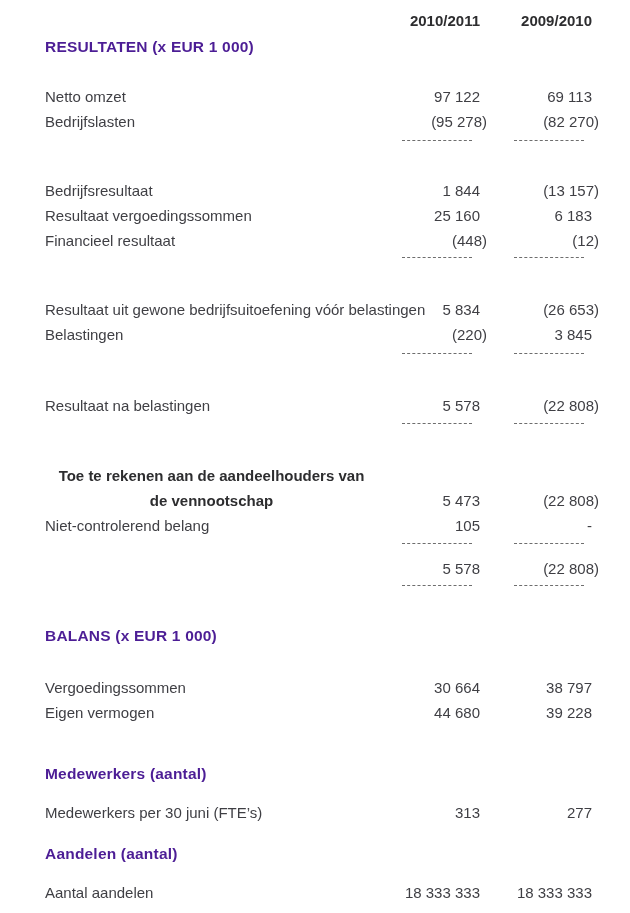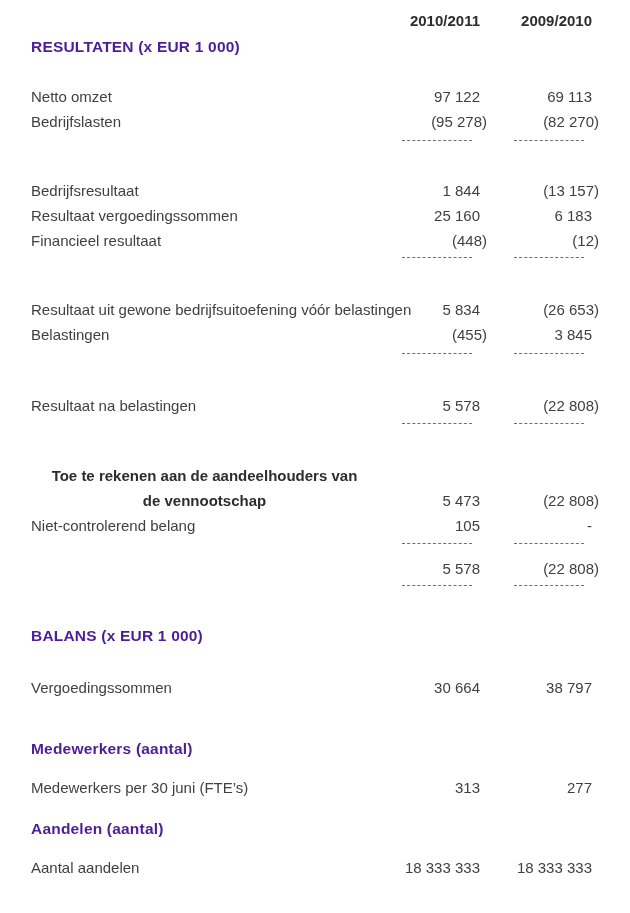--- a/index.html
+++ b/index.html
@@ -3,21 +3,21 @@
 <meta charset="utf-8">
 <style>
   * { box-sizing: border-box; }
   html, body { margin: 0; padding: 0; background: #ffffff; }
   body {
     width: 630px; height: 913px;
     font-family: "Liberation Sans", sans-serif;
     color: #3f3f44;
     -webkit-font-smoothing: antialiased;
   }
-  .page { width: 630px; height: 913px; padding: 8px 30px 0 31px; overflow: hidden; }
+  .page { width: 630px; height: 913px; padding: 8px 30px 0 45px; overflow: hidden; }
 
   .row {
     display: grid;
     grid-template-columns: minmax(0,1fr) 110px 112px;
     line-height: 25px;
     font-size: 15px;
   }
   .label { white-space: nowrap; }
   .num { text-align: right; padding-right: 8px; white-space: nowrap; }
   .val { display: inline-block; }
@@ -120,21 +120,21 @@
   </div>
 
   <div class="group">
     <div class="row">
       <div class="label">Resultaat uit gewone bedrijfsuitoefening vóór belastingen</div>
       <div class="num"><span class="val">5 834</span></div>
       <div class="num"><span class="val hang">(26 653)</span></div>
     </div>
     <div class="row">
       <div class="label">Belastingen</div>
-      <div class="num"><span class="val hang">(455)</span></div>
+      <div class="num"><span class="val hang">(220)</span></div>
       <div class="num"><span class="val">3 845</span></div>
     </div>
   </div>
   <div class="row sep-row sep-c">
     <div></div>
     <div class="num">
         <div class="sep"></div>
       </div>
     <div class="num">
         <div class="sep"></div>
@@ -198,20 +198,25 @@
         <div class="sep"></div>
       </div>
   </div>
 
   <h2 class="sec sec-balans">BALANS (x EUR 1 000)</h2>
   <div class="group balans-group">
     <div class="row">
       <div class="label">Vergoedingssommen</div>
       <div class="num"><span class="val">30 664</span></div>
       <div class="num"><span class="val">38 797</span></div>
+    </div>
+    <div class="row">
+      <div class="label">Eigen vermogen</div>
+      <div class="num"><span class="val">44 680</span></div>
+      <div class="num"><span class="val">39 228</span></div>
     </div>
   </div>
 
   <h2 class="sec sec-medewerkers">Medewerkers (aantal)</h2>
   <div class="row med-row">
     <div class="label">Medewerkers per 30 juni (FTE’s)</div>
     <div class="num"><span class="val">313</span></div>
     <div class="num"><span class="val">277</span></div>
   </div>
 

